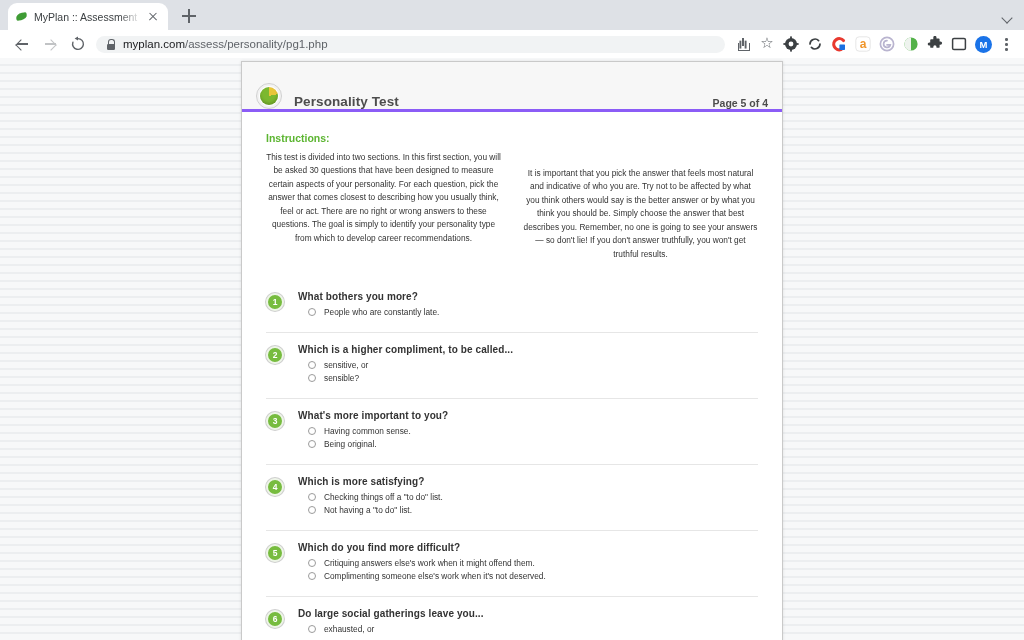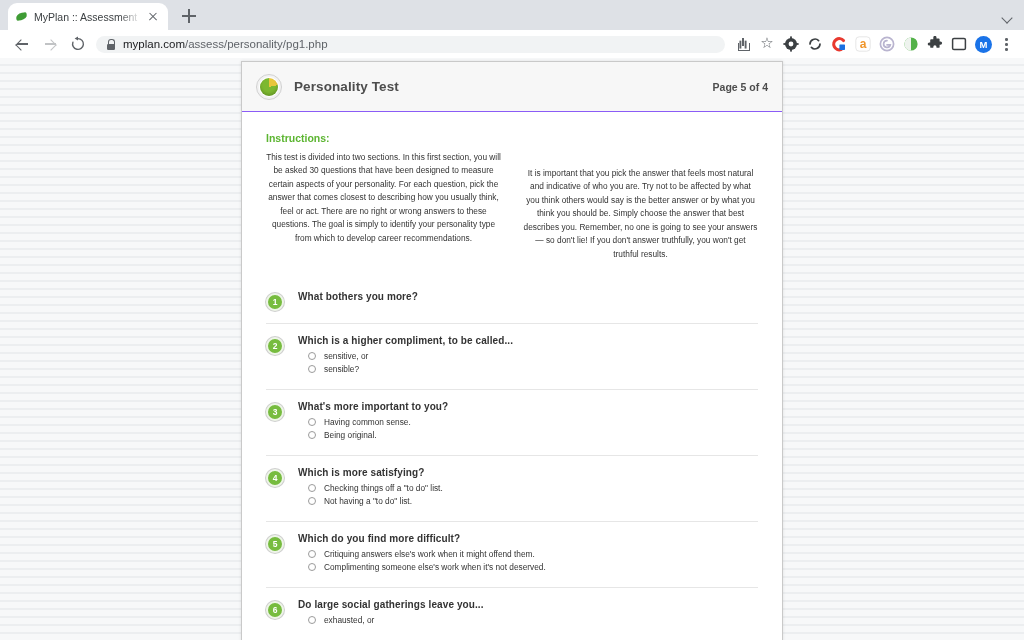--- a/index.html
+++ b/index.html
@@ -154,22 +154,22 @@
 
   .page-card {
     position: absolute; left: 241px; top: 3px; width: 542px; min-height: 600px;
     background: #ffffff;
     border: 1px solid #c9c9c9;
     box-shadow: 0 0 3px rgba(0,0,0,.10);
   }
 
   .card-header {
     height: 50px; background: #f7f7f7;
-    border-bottom: 1px solid #8b5cf6;
-    display: flex; align-items: center; padding: 0 14px;
+    border-bottom: 3px solid #8b5cf6;
+    display: flex; align-items: flex-end; padding: 0 14px;
   }
   .logo {
     width: 26px; height: 26px; border-radius: 50%;
     background: #ffffff; border: 1px solid #cfcfcf;
     display: flex; align-items: center; justify-content: center;
     box-shadow: inset 0 0 0 2px #f2f2f2;
     flex: 0 0 26px;
   }
   .logo-inner {
     width: 18px; height: 18px; border-radius: 50%;
@@ -337,20 +337,24 @@
           <div class="instr-col">This test is divided into two sections. In this first section, you will be asked 30 questions that have been designed to measure certain aspects of your personality. For each question, pick the answer that comes closest to describing how you usually think, feel or act. There are no right or wrong answers to these questions. The goal is simply to identify your personality type from which to develop career recommendations.</div>
           <div class="instr-col right">It is important that you pick the answer that feels most natural and indicative of who you are. Try not to be affected by what you think others would say is the better answer or by what you think you should be. Simply choose the answer that best describes you. Remember, no one is going to see your answers — so don't lie! If you don't answer truthfully, you won't get truthful results.</div>
         </div>
 
         <div class="questions">
 
           <div class="question">
             <div class="qnum">1</div>
             <div class="qbody">
               <div class="qtext">What bothers you more?</div>
+              <label class="answer">
+                <span class="radio"></span>
+                <span class="alabel">People who are constantly late.</span>
+              </label>
             </div>
           </div>
 
           <div class="question">
             <div class="qnum">2</div>
             <div class="qbody">
               <div class="qtext">Which is a higher compliment, to be called...</div>
               <label class="answer">
                 <span class="radio"></span>
                 <span class="alabel">sensitive, or</span>

